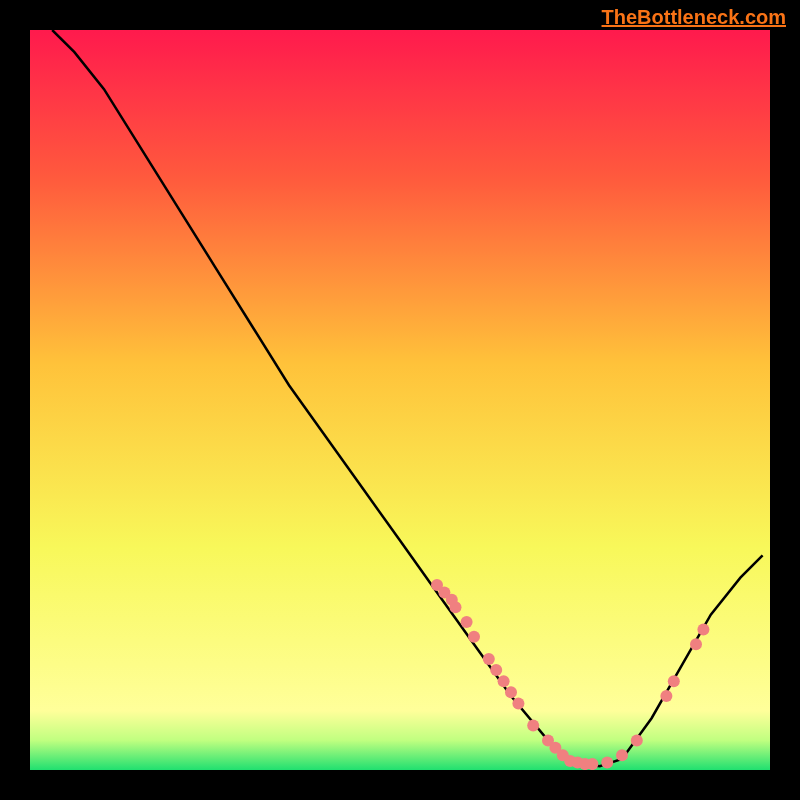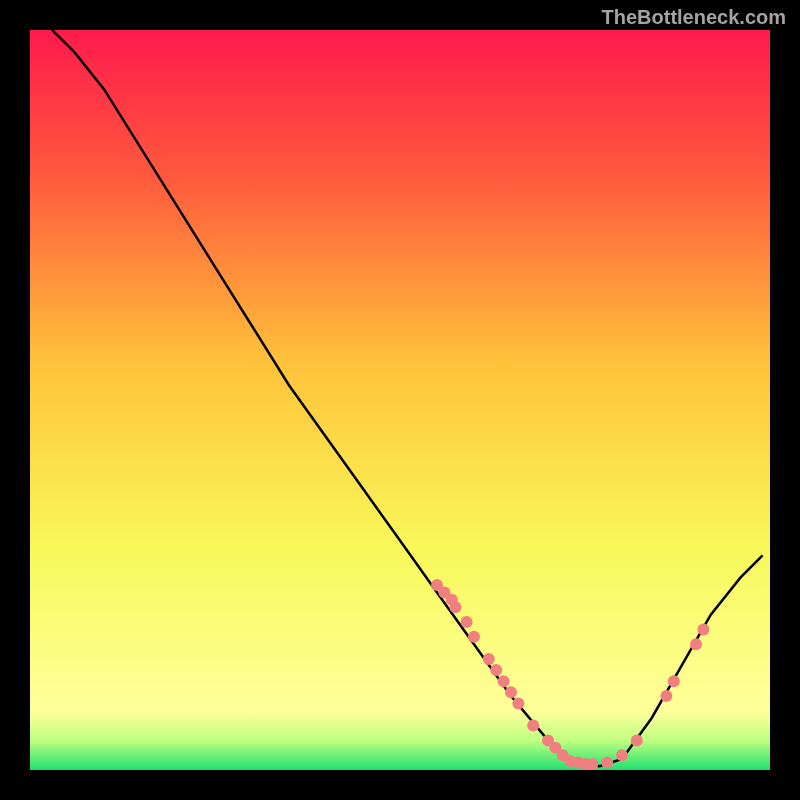--- a/index.html
+++ b/index.html
@@ -1,17 +1,17 @@
 <!DOCTYPE html>
 <html><head>
 <meta charset="utf-8">
 <style>
   * { margin: 0; padding: 0; box-sizing: border-box; }
   body { width: 800px; height: 800px; background: #000; position: relative; font-family: Arial, sans-serif; }
-  .watermark { position: absolute; top: 6px; right: 14px; color: #a3a3a3; font-size: 20px; font-weight: bold; z-index: 10; }
+  .watermark { position: absolute; top: 6px; right: 14px; color: #f97316; font-size: 20px; font-weight: bold; z-index: 10; text-decoration: underline; }
   .plot-area { position: absolute; top: 30px; left: 30px; width: 740px; height: 740px; }
   svg { display: block; }
 </style>
 </head>
 <body>
 
 <div class="watermark">TheBottleneck.com</div>
 
 <div class="plot-area">
   <svg width="740" height="740" viewBox="0 0 740 740">

